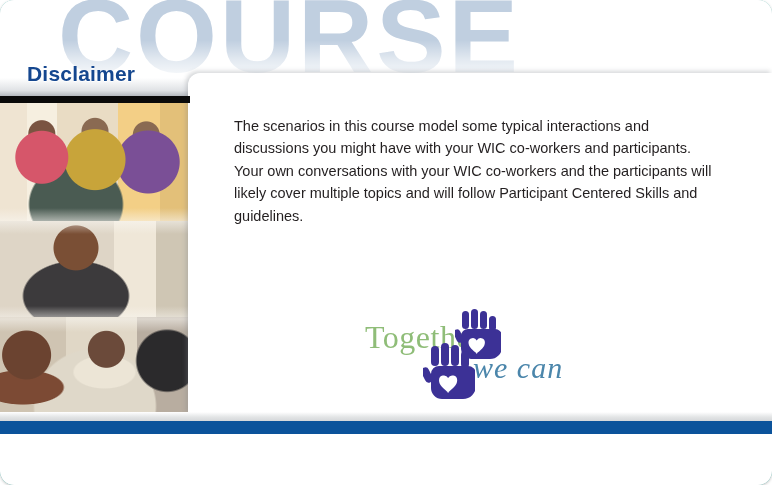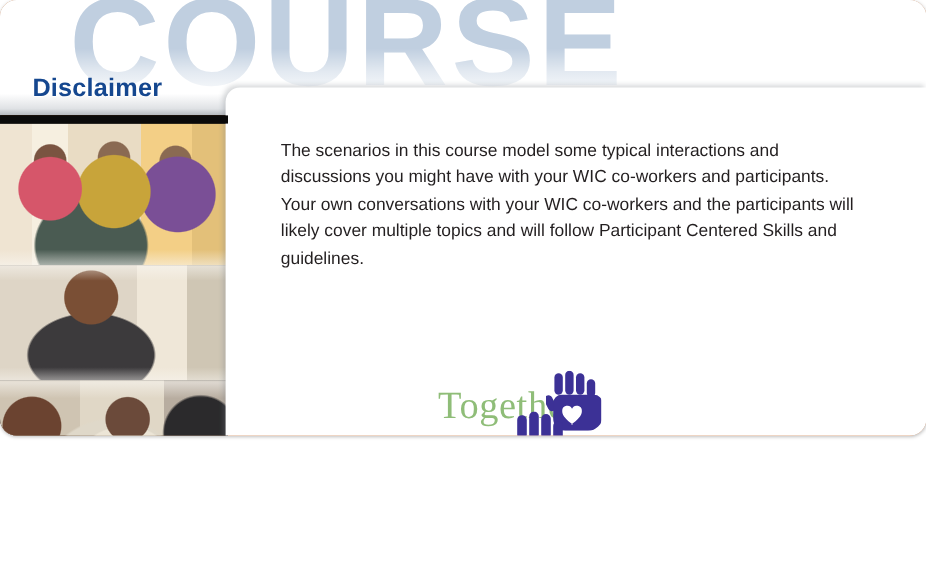--- a/index.html
+++ b/index.html
@@ -11,23 +11,23 @@
     width: 772px;
     height: 485px;
     overflow: hidden;
     font-family: "Liberation Sans", sans-serif;
   }
 
   
   #app-frame {
     position: absolute;
     left: 0; top: 0;
-    width: 772px; height: 363px;
+    width: 772px; height: 485px;
     border-radius: 14px;
-    background: #f97316;
+    background: #5eead4;
     box-shadow: 0 0 0 1px #c9cdd2 inset, 0 1px 3px rgba(0,0,0,.25);
     overflow: hidden;
   }
 
   
   #header-band {
     position: absolute;
     left: 0; top: 0;
     width: 772px; height: 96px;
     background: #ffffff;
@@ -261,20 +261,21 @@
           <rect x="8" y="3" width="8" height="20" rx="4"></rect>
           <rect x="18" y="0" width="8" height="23" rx="4"></rect>
           <rect x="28" y="2" width="8" height="21" rx="4"></rect>
           <rect x="38" y="8" width="8" height="17" rx="4"></rect>
           <rect x="0" y="24" width="8" height="16" rx="4" transform="rotate(-26 4 32)"></rect>
           <path d="M7 23 h38 a8 8 0 0 1 8 8 v12 a13 13 0 0 1 -13 13 h-21 a11 11 0 0 1 -11 -11 v-14 a8 8 0 0 1 8 -8 z"></path>
         </g>
         <path d="M26 50 c-5.6 -4.5 -10 -7.8 -10 -12.8 a4.8 4.8 0 0 1 9.1 -2.1 a4.8 4.8 0 0 1 9.1 2.1 c0 5 -4.4 8.3 -10 12.8 z" fill="#ffffff"></path>
       </svg>
 
+      <span id="logo-wecan">we can</span>
     </div>
   </div>
 
   <div id="bottom-divider"></div>
   <div id="bottom-bar"></div>
   <div id="bottom-tray"></div>
 
 </div>
 
 </body></html>

